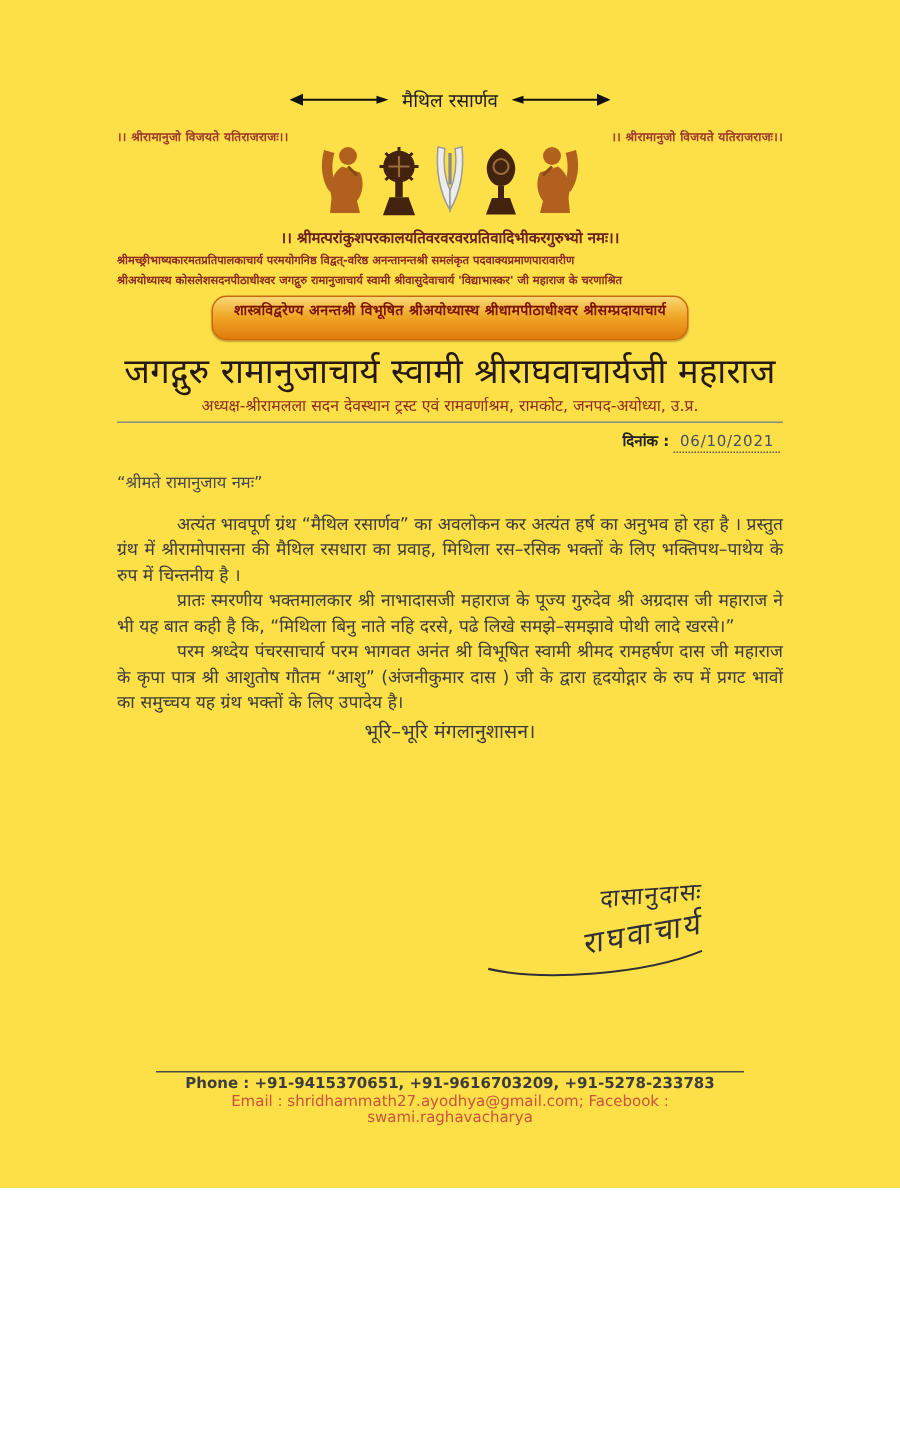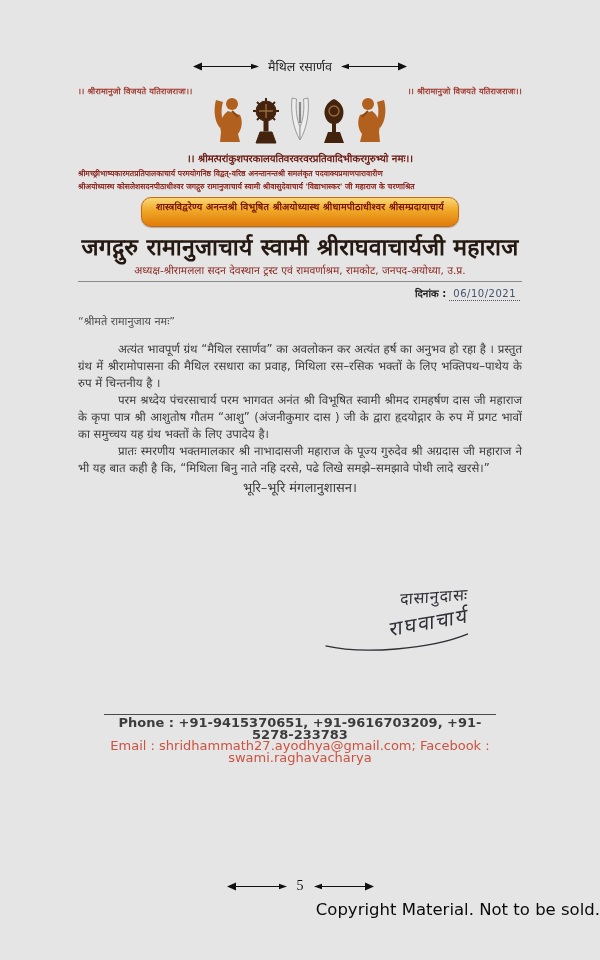--- a/index.html
+++ b/index.html
@@ -1,17 +1,17 @@
 <!DOCTYPE html>
 <html><head>
 <meta charset="utf-8">
 <style>
   html,body{margin:0;padding:0;background:#ffffff;}
   .page{
-    position:relative;width:600px;height:960px;background:#e5e5e5;overflow:hidden;
+    position:relative;width:600px;height:792px;background:#fde047;overflow:hidden;
     font-family:"DejaVu Sans","Liberation Sans",sans-serif;color:#3b3b3b;
   }
   
   .running-head{
     position:absolute;top:58px;left:0;width:600px;
     display:flex;justify-content:center;align-items:center;gap:9px;
   }
   .running-head .rh-title{font-size:12.5px;color:#1c1c1c;white-space:nowrap;}
   .arrow-rule svg{display:block;}
   
@@ -21,42 +21,42 @@
   .emblems{display:flex;justify-content:center;align-items:flex-end;gap:7px;margin-top:1px;height:52px;}
   .salutation{margin-top:2px;text-align:center;font-size:10px;font-weight:bold;color:#6e2018;}
   .lineage{margin-top:3px;text-align:left;font-size:7.6px;font-weight:bold;color:#8b2a22;line-height:12px;}
   .banner-wrap{display:flex;justify-content:center;margin-top:4px;}
   .banner{
     display:inline-block;padding:2px 14px 13px;border-radius:10px;
     background:linear-gradient(180deg,#f9d877 0%,#f0a727 45%,#e07c0a 100%);
     border:1px solid #c96a10;box-shadow:0 1px 1px rgba(0,0,0,.25);
     font-size:9.5px;font-weight:bold;color:#7a1400;letter-spacing:.2px;white-space:nowrap;
   }
-  .mast-title{margin-top:3px;text-align:center;font-size:23px;font-weight:bold;color:#241811;letter-spacing:.2px;white-space:nowrap;}
+  .mast-title{margin-top:3px;text-align:center;font-size:23px;font-weight:normal;color:#241811;letter-spacing:.2px;white-space:nowrap;}
   .designation{
     margin-top:1px;text-align:center;font-size:10.5px;font-weight:normal;color:#8b2a22;
     padding-bottom:4px;border-bottom:1.5px solid #8a8a8a;
   }
   .date-row{margin-top:4px;text-align:right;font-size:10px;padding-right:2px;}
   .date-label{font-weight:bold;color:#222;}
   .date-value{color:#44506b;border-bottom:1.5px dotted #555;padding:0 4px 1px;letter-spacing:.5px;}
   .letter-heading{margin-top:13px;text-align:left;font-size:11px;color:#4a4a4a;}
   .body{margin-top:13px;font-size:11.6px;line-height:17px;color:#3b3b3b;text-align:justify;}
   .body p{margin:0;text-indent:40px;}
   .closing{margin-top:1px;text-align:center;font-size:13px;color:#3b3b3b;}
   
   .signature{margin-top:92px;padding-right:52px;text-align:right;}
   .sig-inner{display:inline-block;transform:rotate(-4deg);color:#2e2e36;}
   .sig-line1{font-size:16px;transform:skewX(-6deg);letter-spacing:1px;}
   .sig-line2{font-size:20px;margin-top:4px;transform:rotate(-6deg) skewX(-10deg);letter-spacing:2px;}
   .sig-swoosh{margin-top:-4px;}
   
   .letter-footer{
     margin:58px auto 0;width:392px;border-top:1.5px solid #4a4a4a;
-    padding-top:2px;text-align:center;font-size:13px;line-height:11.5px;
+    padding-top:2px;text-align:center;font-size:10px;line-height:11.5px;
   }
   .footer-phone{color:#3c3c3c;font-weight:bold;}
   .footer-email{color:#cd5240;}
   
   .page-nav{
     position:absolute;top:878px;left:0;width:600px;
     display:flex;justify-content:center;align-items:center;gap:10px;
   }
   .page-number{font-size:14px;color:#111;font-family:"Liberation Serif","DejaVu Serif",serif;}
   .copyright{position:absolute;top:900px;left:0;width:600px;text-align:right;font-size:16.5px;color:#0a0a0a;}
@@ -166,22 +166,22 @@
 
     <div class="date-row">
       <span class="date-label">दिनांक :</span>
       <span class="date-value">06/10/2021</span>
     </div>
 
     <div class="letter-heading">“श्रीमते रामानुजाय नमः”</div>
 
     <div class="body">
       <p>अत्यंत भावपूर्ण ग्रंथ “मैथिल रसार्णव” का अवलोकन कर अत्यंत हर्ष का अनुभव हो रहा है । प्रस्तुत ग्रंथ में श्रीरामोपासना की मैथिल रसधारा का प्रवाह, मिथिला रस–रसिक भक्तों के लिए भक्तिपथ–पाथेय के रुप में चिन्तनीय है ।</p>
+      <p>प्रातः स्मरणीय भक्तमालकार श्री नाभादासजी महाराज के पूज्य गुरुदेव श्री अग्रदास जी महाराज ने भी यह बात कही है कि, “मिथिला बिनु नाते नहि दरसे, पढे लिखे समझे–समझावे पोथी लादे खरसे।”</p>
       <p>परम श्रध्देय पंचरसाचार्य परम भागवत अनंत श्री विभूषित स्वामी श्रीमद रामहर्षण दास जी महाराज के कृपा पात्र श्री आशुतोष गौतम “आशु” (अंजनीकुमार दास ) जी के द्वारा हृदयोद्गार के रुप में प्रगट भावों का समुच्चय यह ग्रंथ भक्तों के लिए उपादेय है।</p>
-      <p>प्रातः स्मरणीय भक्तमालकार श्री नाभादासजी महाराज के पूज्य गुरुदेव श्री अग्रदास जी महाराज ने भी यह बात कही है कि, “मिथिला बिनु नाते नहि दरसे, पढे लिखे समझे–समझावे पोथी लादे खरसे।”</p>
     </div>
     <div class="closing">भूरि–भूरि मंगलानुशासन।</div>
 
     <div class="signature">
       <div class="sig-inner">
         <div class="sig-line1">दासानुदासः</div>
         <div class="sig-line2">राघवाचार्य</div>
         <div class="sig-swoosh">
           <svg width="150" height="14" viewBox="0 0 150 14">
             <path d="M4 3 C 40 14, 108 14, 147 1" stroke="#2e2e36" stroke-width="1.4" fill="none"></path>

